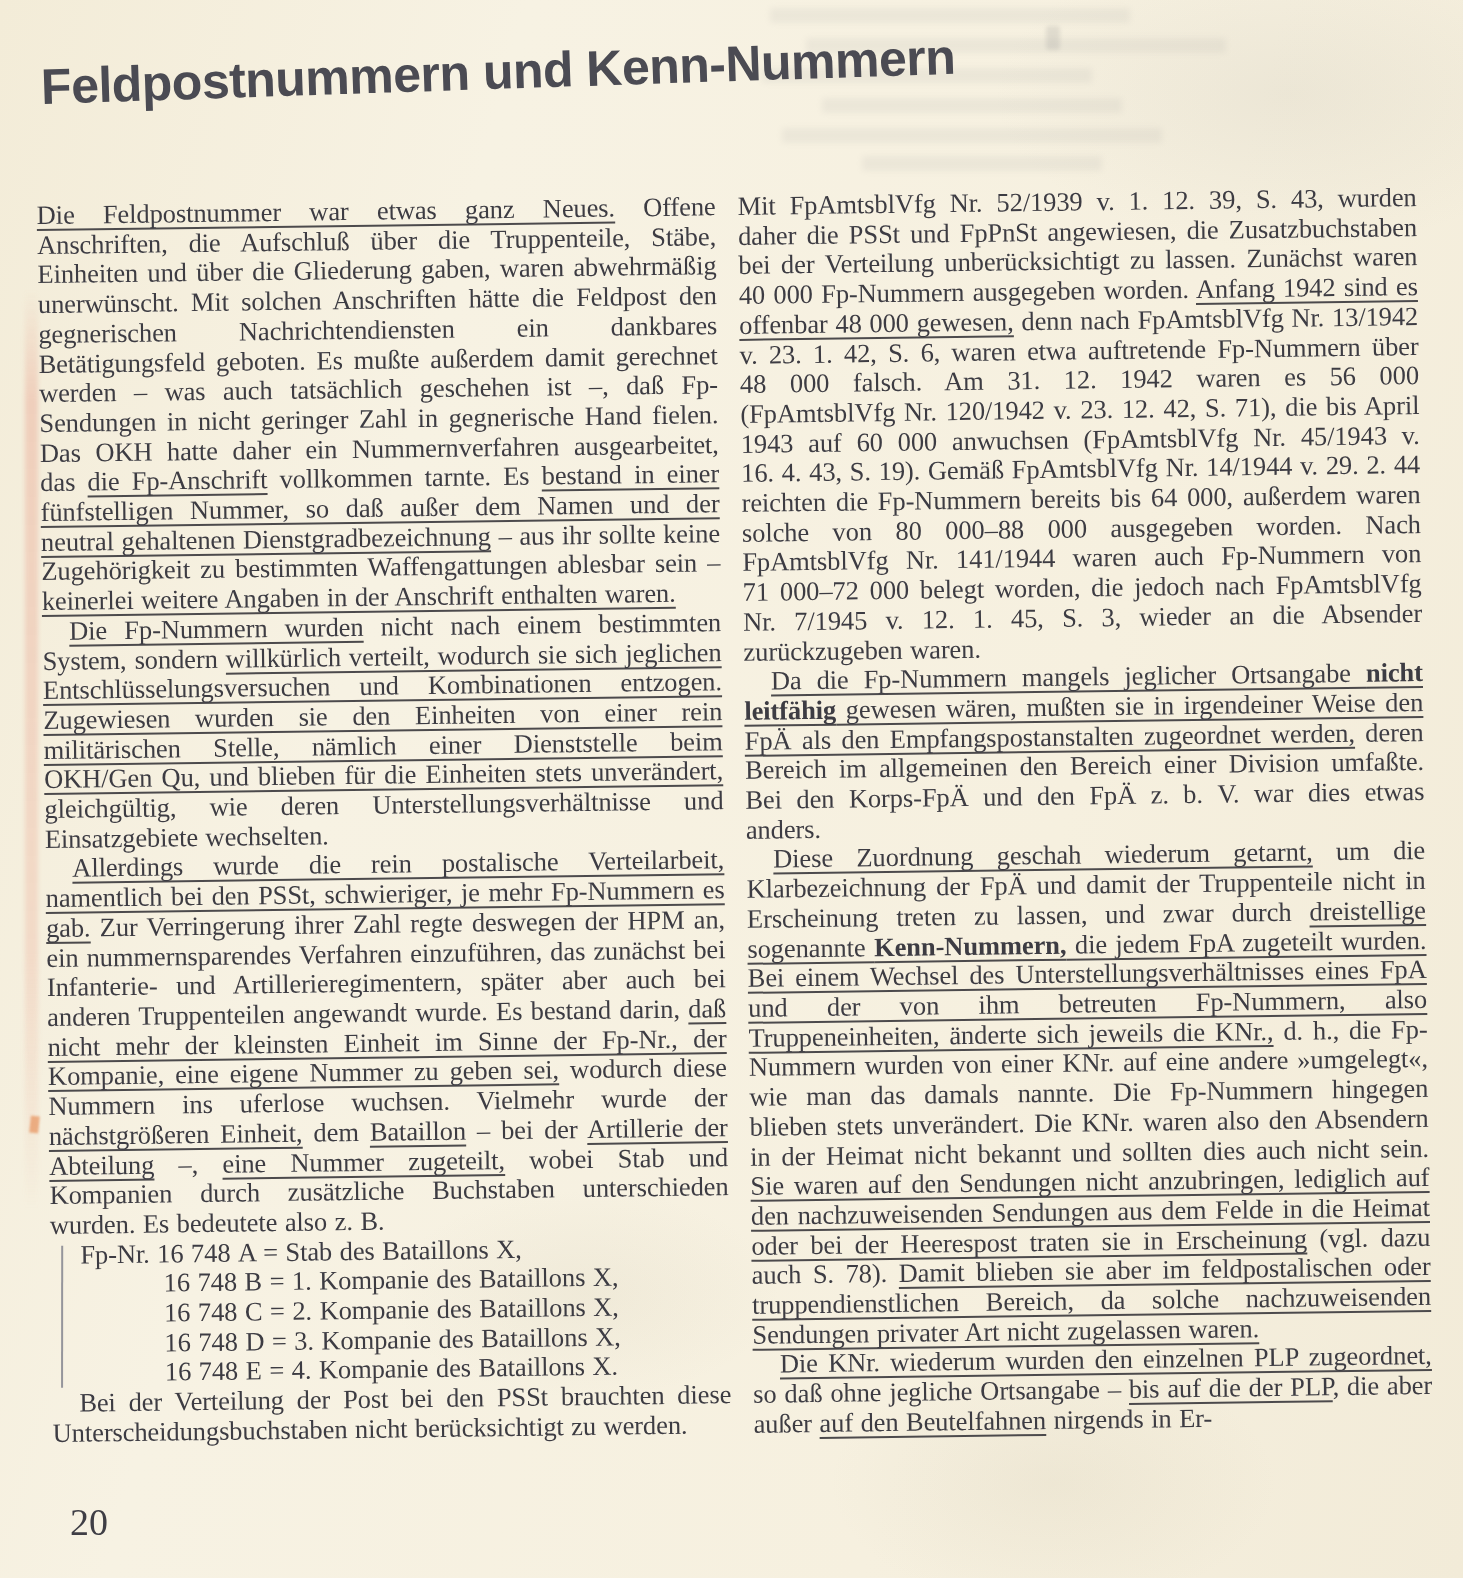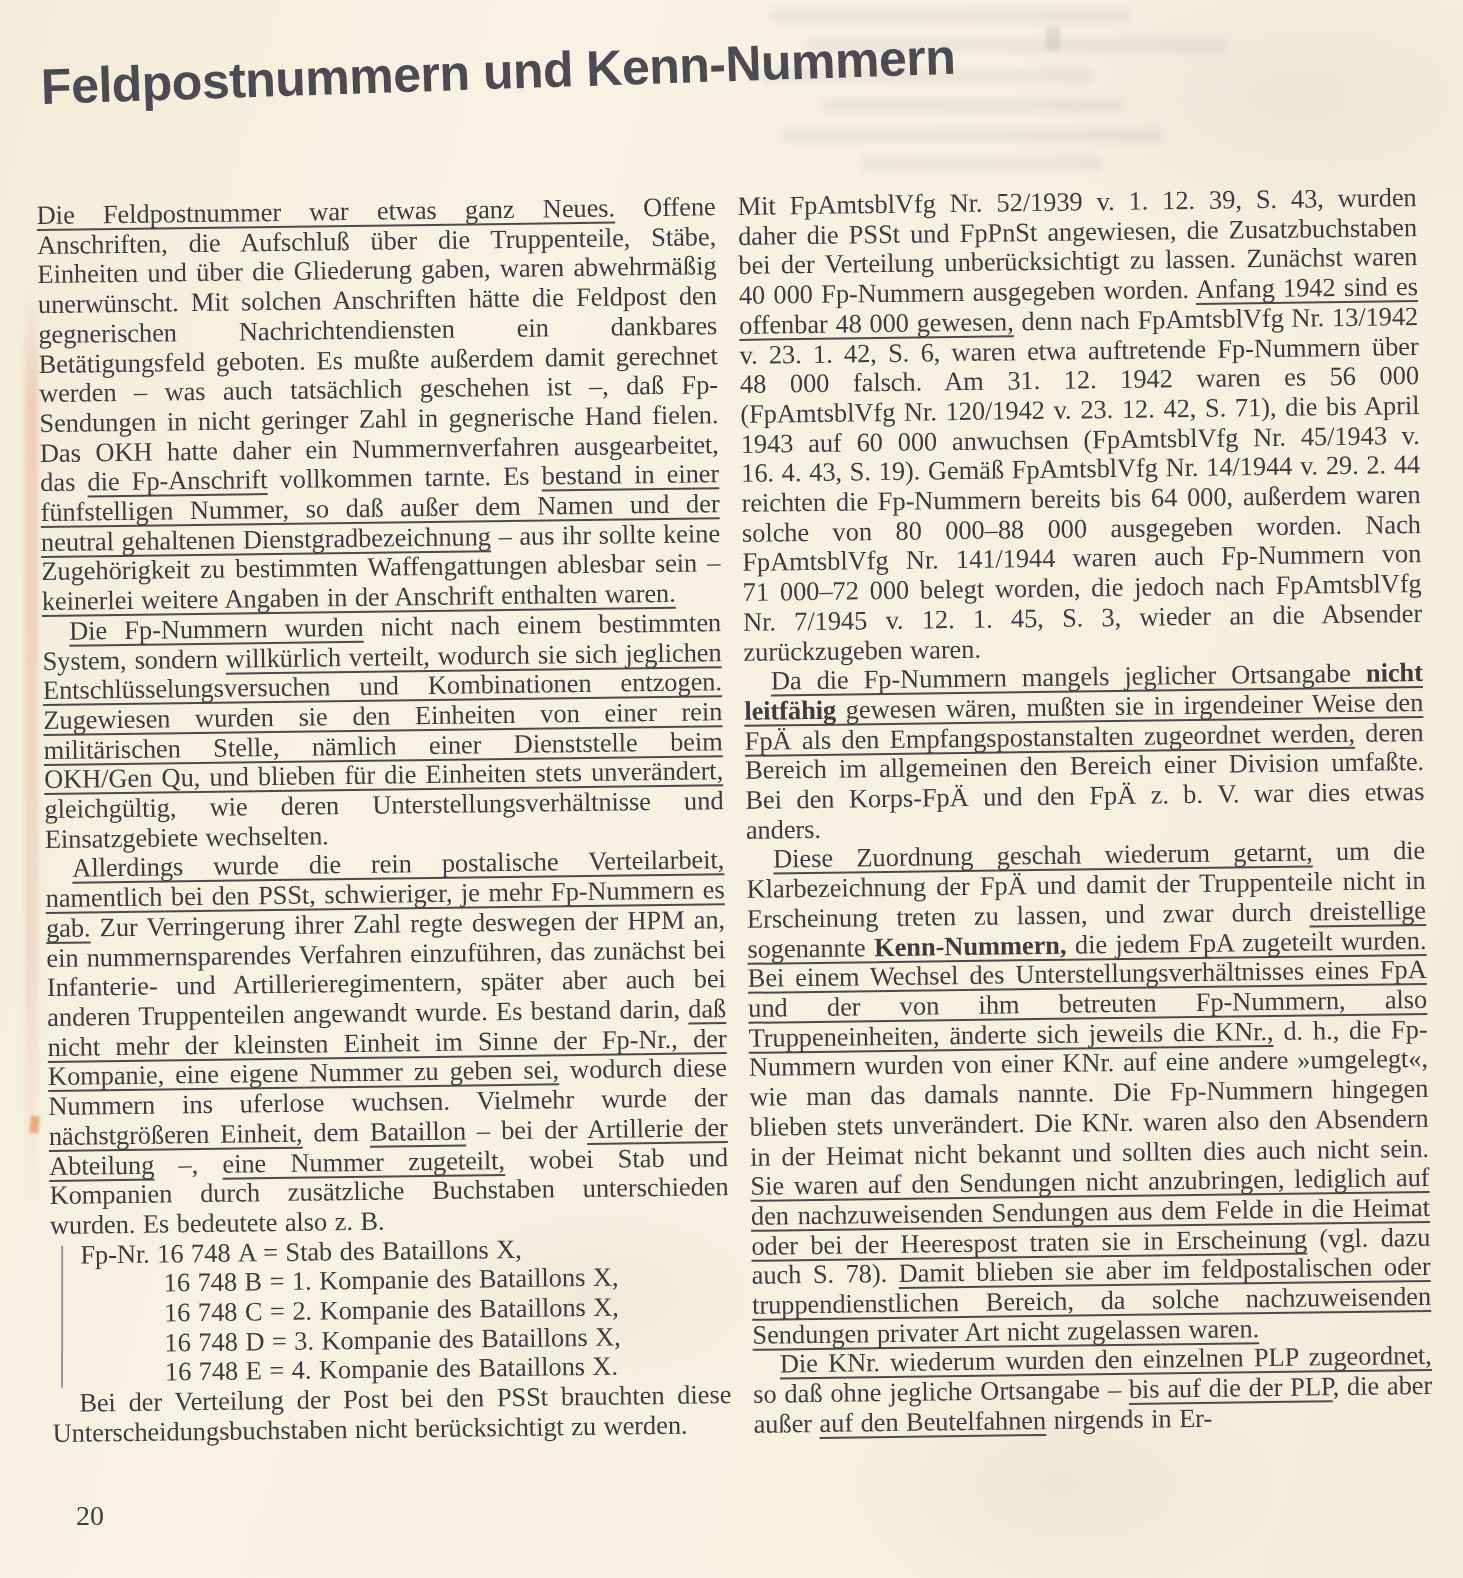--- a/index.html
+++ b/index.html
@@ -61,22 +61,22 @@
   .para.list-cont{text-align:left;padding-left:113px;text-indent:0;}
   .run.u{
     text-decoration:underline;
     text-decoration-thickness:2px;
     text-underline-offset:5px;
     text-decoration-skip-ink:none;
     text-decoration-color:#4c4a4c;
   }
   .run.b{font-weight:700;}
   .page-number{
-    position:absolute;left:76px;top:1500px;
-    font-size:28px;color:#3f3e45;
+    position:absolute;left:70px;top:1500px;
+    font-size:38px;color:#3f3e45;
   }
 </style>
 </head>
 <body>
 
 <div class="page">
 
   <div class="pink-edge"></div>
   <div class="orange-dash"></div>
   <div class="ghost" style="left:770px;top:8px;width:360px"></div>

